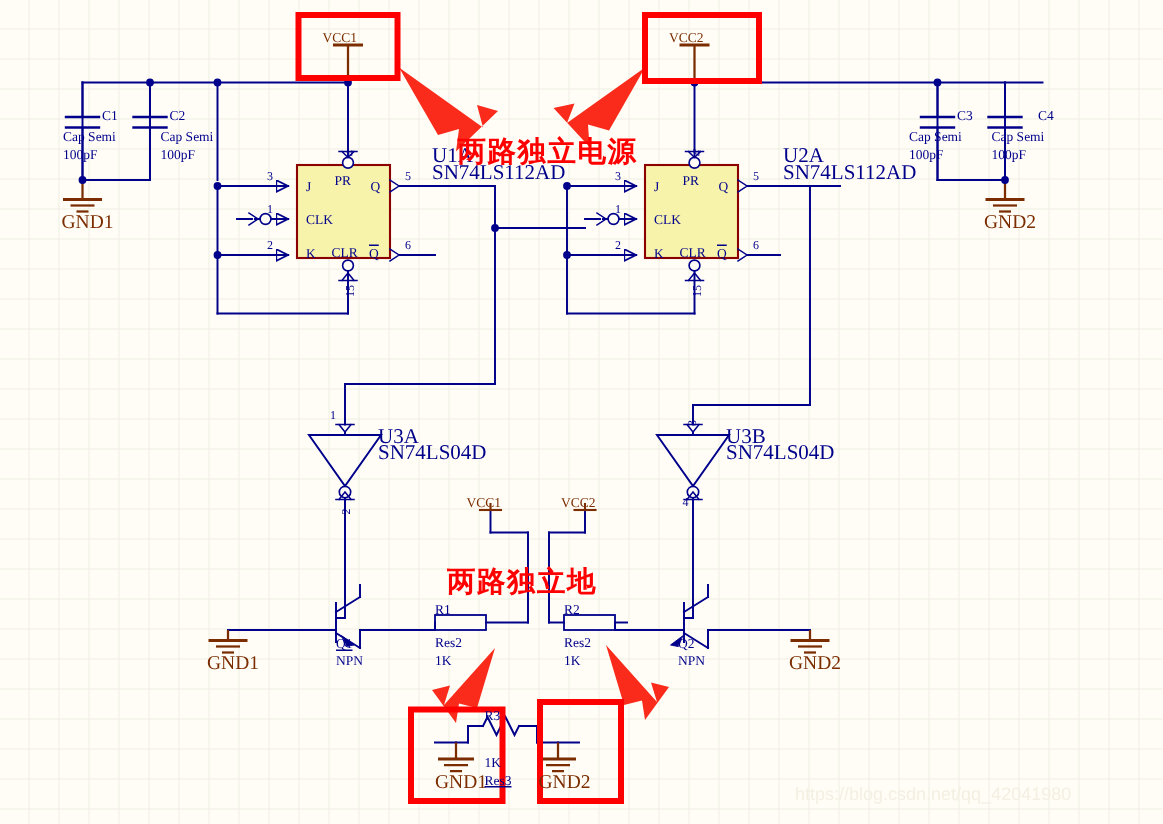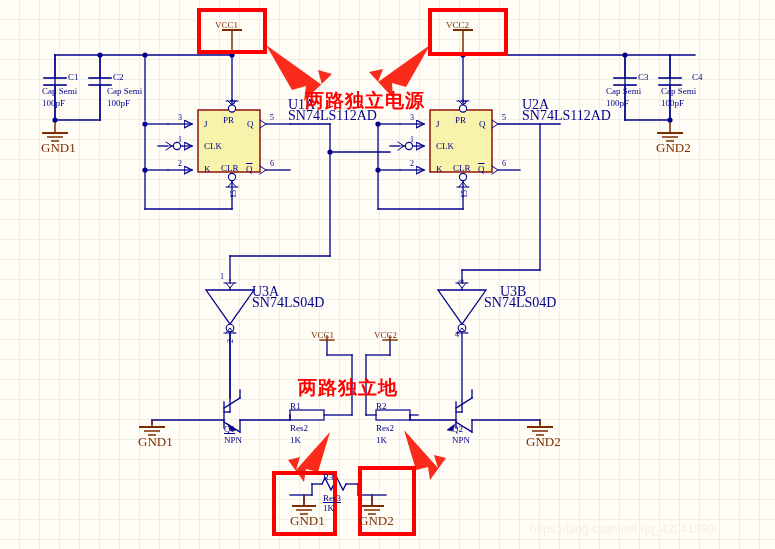--- a/index.html
+++ b/index.html
@@ -377,41 +377,41 @@
   <span class="lbl pin" style="left:502px;top:113px;">5</span>
   <span class="lbl pin" style="left:502px;top:159px;">6</span>
   <span class="lbl pin rot" style="left:460px;top:104px;">4</span>
   <span class="lbl pin rot" style="left:460px;top:198px;">15</span>
 
   <span class="lbl icname" style="left:252px;top:287px;">U3A</span>
   <span class="lbl icname" style="left:252px;top:298px;">SN74LS04D</span>
   <span class="lbl pin" style="left:220px;top:272px;">1</span>
   <span class="lbl pin rot" style="left:226px;top:343px;">2</span>
 
-  <span class="lbl icname" style="left:460px;top:287px;padding-left:40px;">U3B</span>
+  <span class="lbl icname" style="left:484px;top:287px;">U3B</span>
   <span class="lbl icname" style="left:484px;top:298px;">SN74LS04D</span>
   <span class="lbl pin rot" style="left:457px;top:284px;">3</span>
   <span class="lbl pin" style="left:455px;top:330px;">4</span>
 
   <span class="lbl" style="left:224px;top:424px;text-decoration:underline;">Q1</span>
   <span class="lbl" style="left:224px;top:435px;">NPN</span>
 
   <span class="lbl" style="left:452px;top:424px;">Q2</span>
   <span class="lbl" style="left:452px;top:435px;">NPN</span>
 
   <span class="lbl" style="left:290px;top:401px;">R1</span>
   <span class="lbl" style="left:290px;top:423px;">Res2</span>
   <span class="lbl" style="left:290px;top:435px;">1K</span>
 
   <span class="lbl" style="left:376px;top:401px;">R2</span>
   <span class="lbl" style="left:376px;top:423px;">Res2</span>
   <span class="lbl" style="left:376px;top:435px;">1K</span>
 
   <span class="lbl" style="left:323px;top:472px;">R3</span>
-  <span class="lbl" style="left:323px;top:493px;text-decoration:underline;">Res3</span>
+  <span class="lbl" style="left:323px;top:515px;text-decoration:underline;">Res3</span>
   <span class="lbl" style="left:323px;top:503px;">1K</span>
 
   <span class="cn" style="left:305px;top:88px;">两路独立电源</span>
   <span class="cn" style="left:298px;top:375px;">两路独立地</span>
 
   <span class="watermark" style="left:530px;top:522px;">https://blog.csdn.net/qq_42041980</span>
 
 </div>
 
 </body></html>

